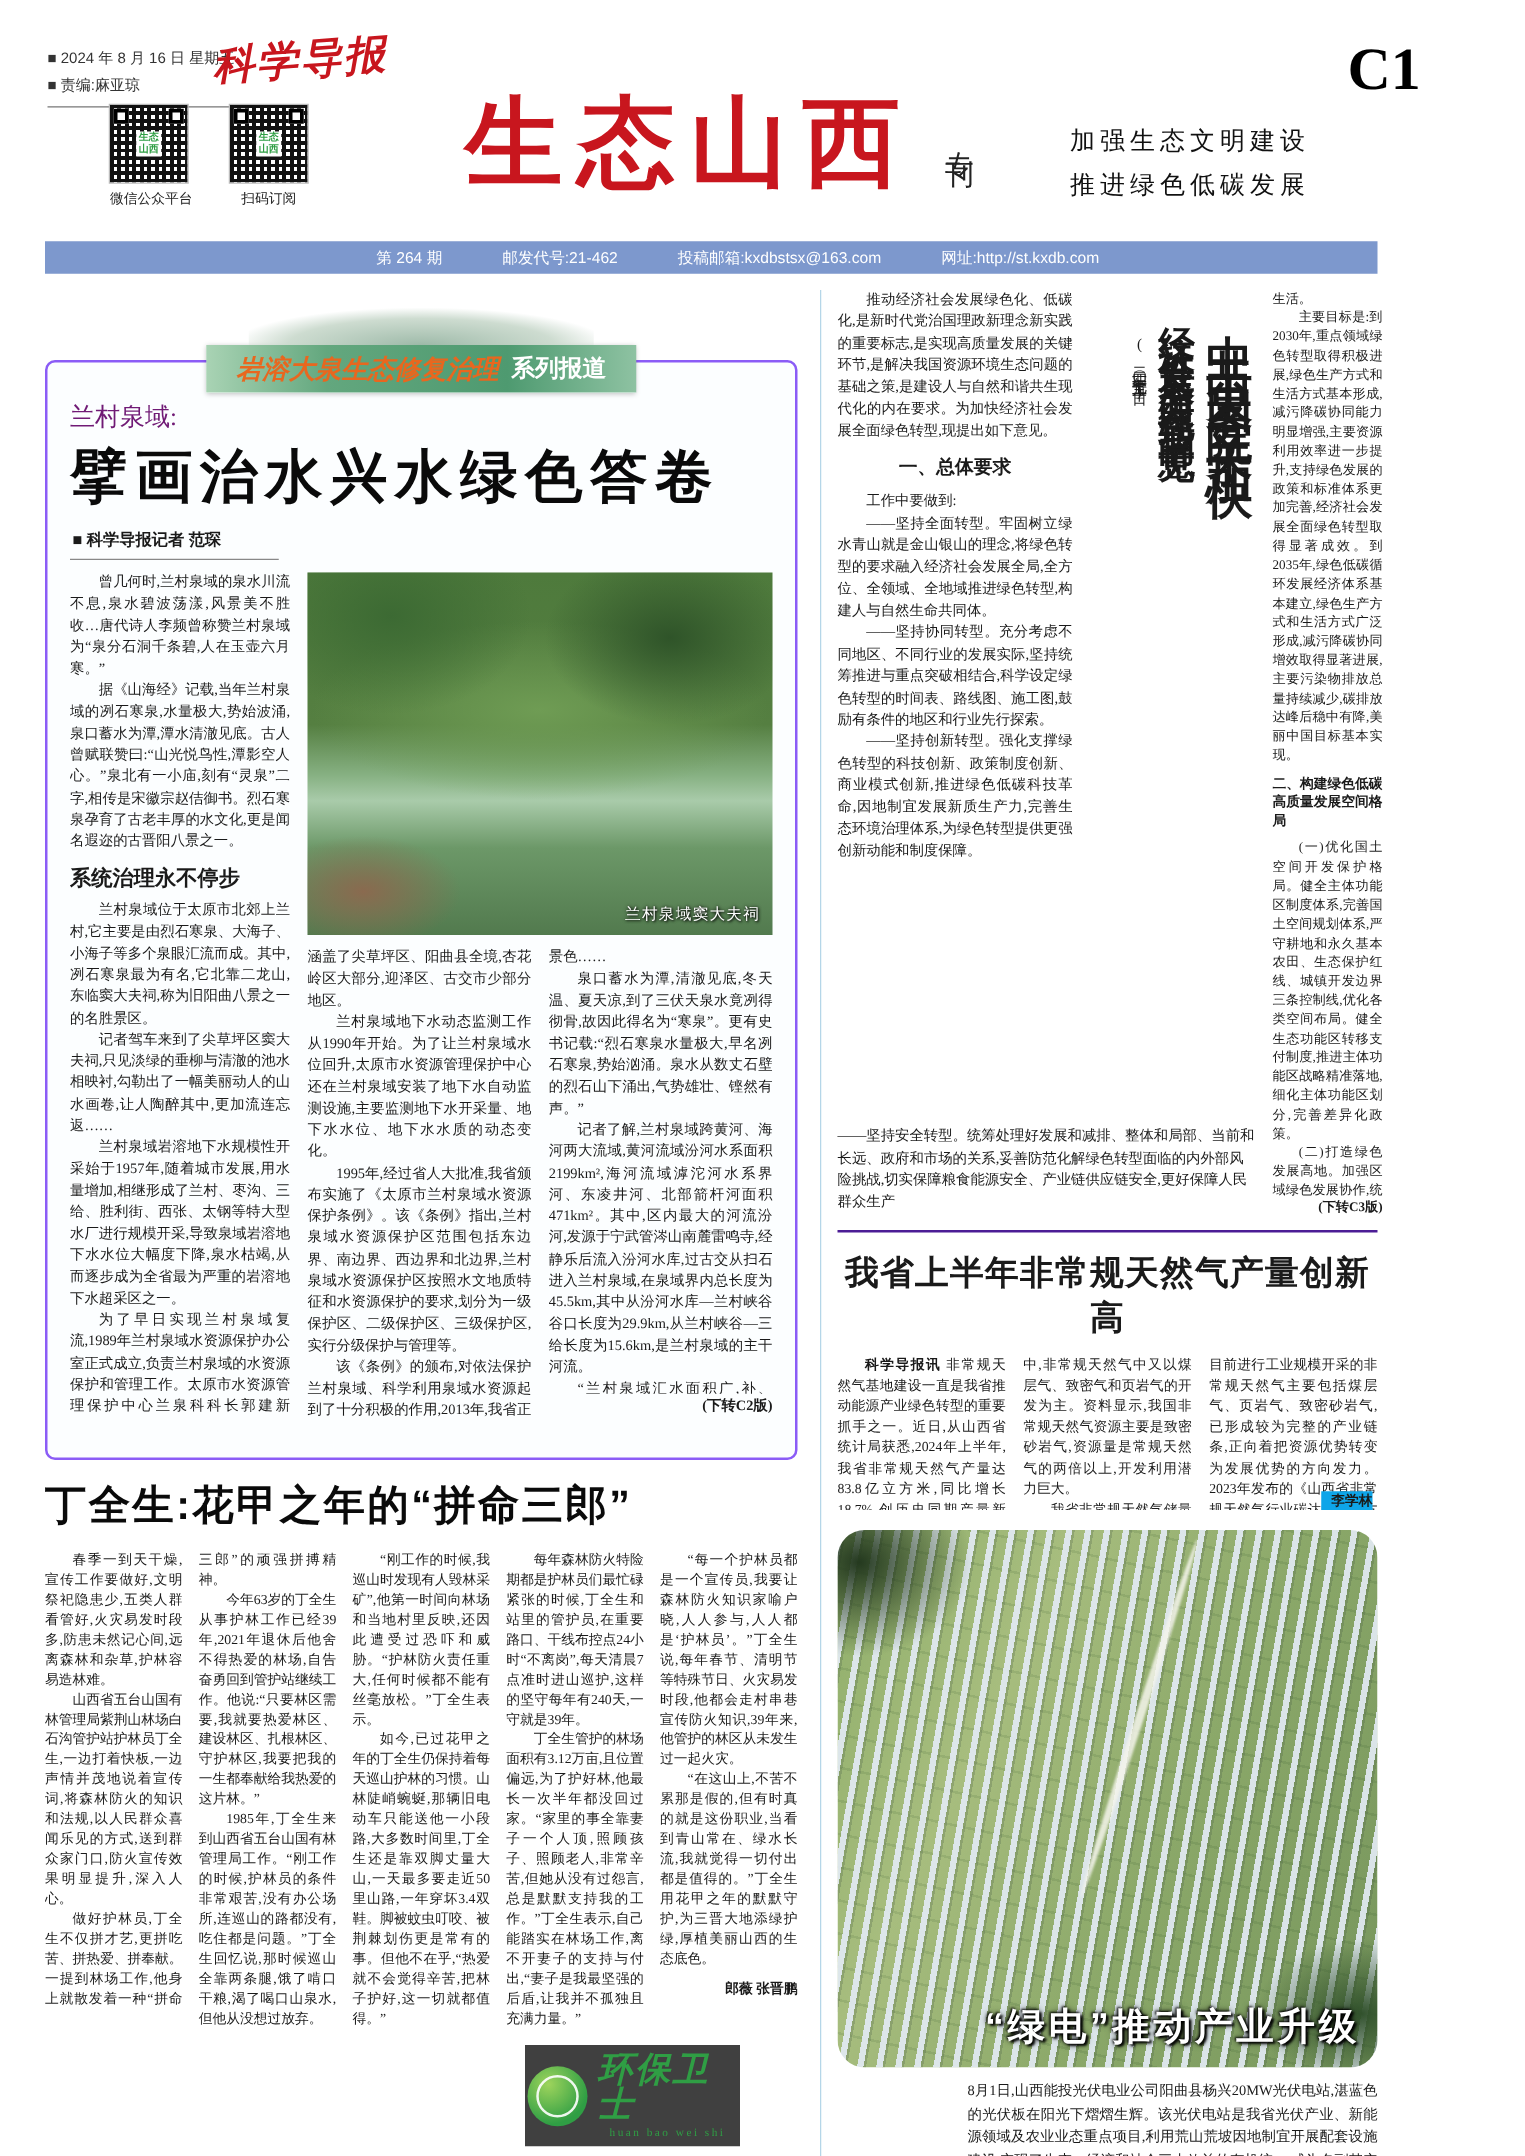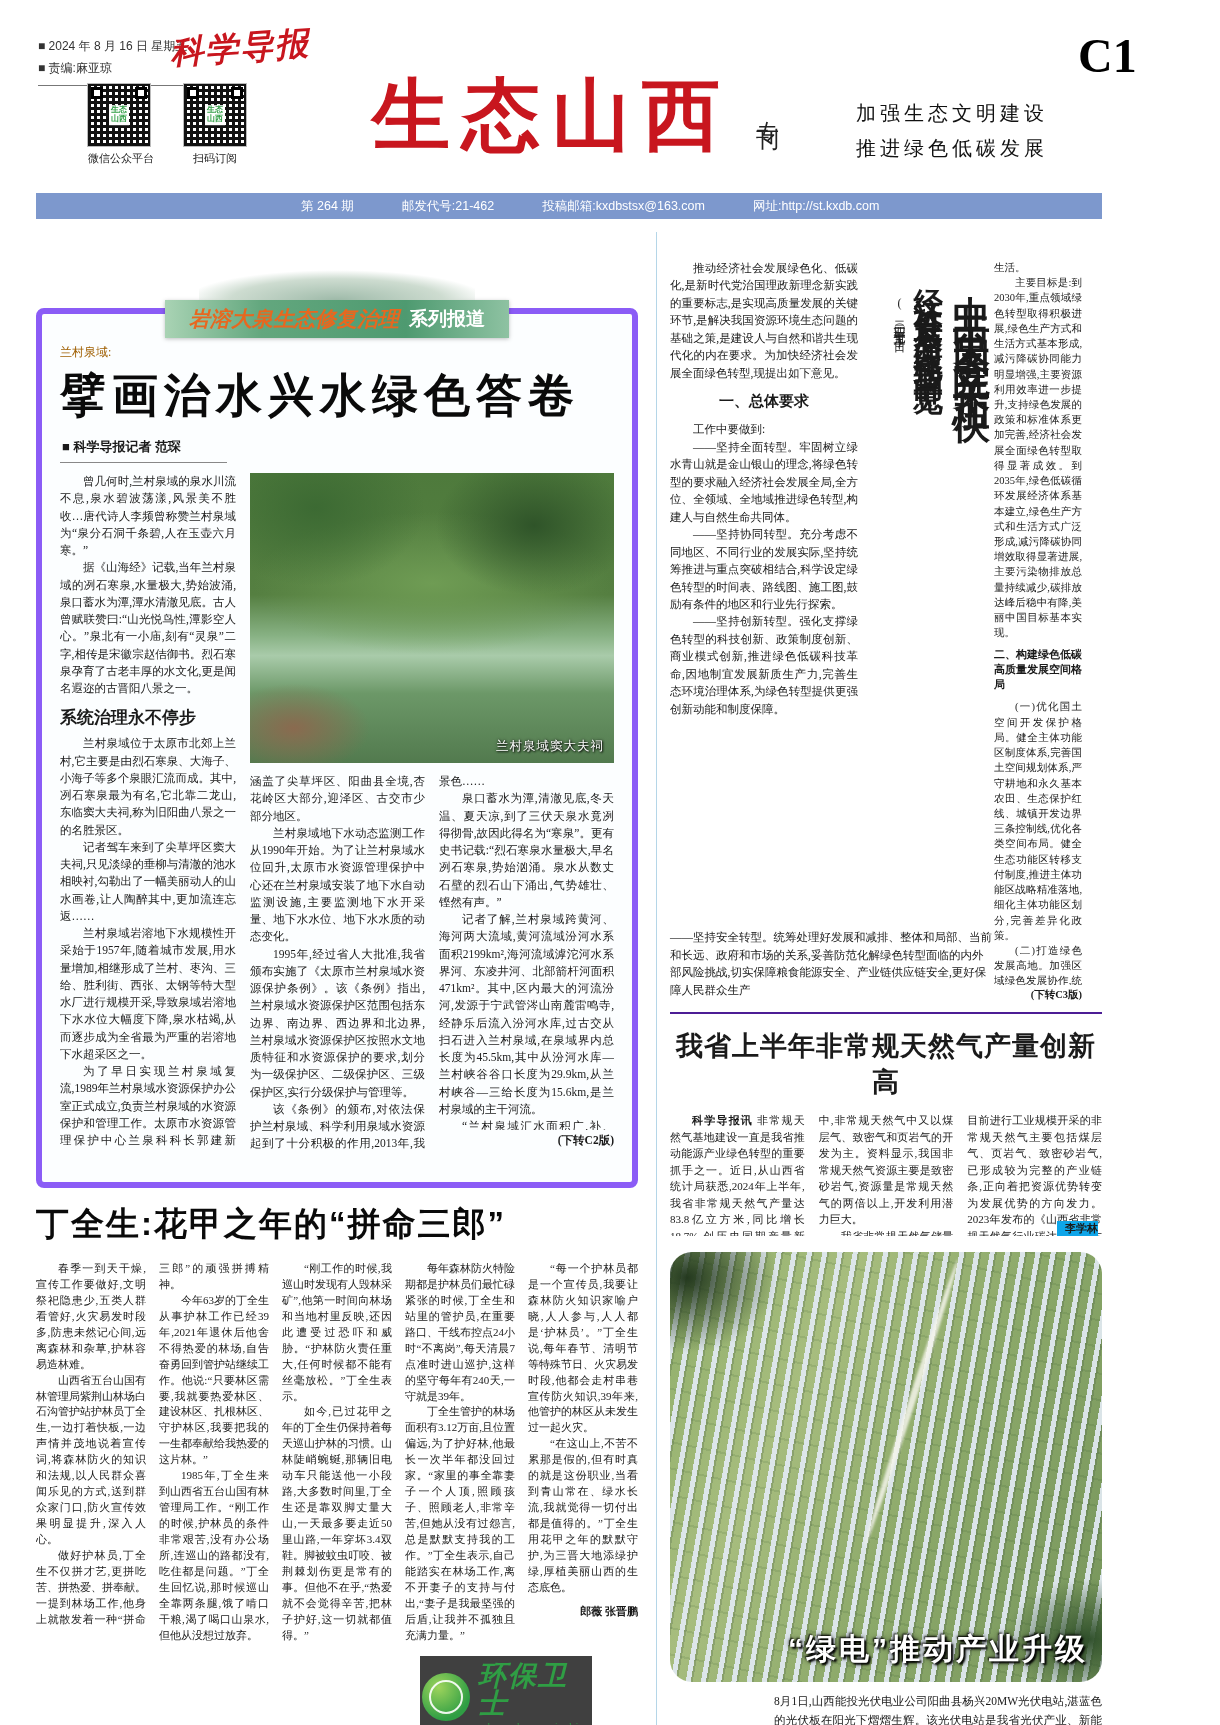--- a/index.html
+++ b/index.html
@@ -30,31 +30,31 @@
       display:flex;align-items:center;gap:48px;padding-left:265px;box-sizing:border-box;
       font-size:12.5px;font-family:"Liberation Sans",sans-serif;}
   
   .content{position:absolute;top:232px;left:36px;width:1066px;display:flex;gap:18px;}
   .left-col{width:602px;flex:none;}
   .right-col{flex:1;border-left:1px solid #b5d6e8;padding-left:13px;min-width:0;}
   .clip{overflow:hidden;}
   p{margin:0;text-indent:2em;text-align:justify;}
   .noindent{text-indent:0;}
   
-  .a1{margin-top:76px;border:6px solid #8b5cf6;border-radius:8px;background:#fcfeff;position:relative;
+  .a1{margin-top:56px;border:2px solid #8b5cf6;border-radius:8px;background:#fcfeff;position:relative;
       padding:14px 18px 10px;height:880px;box-sizing:border-box;}
   .banner{position:absolute;top:-46px;left:50%;transform:translateX(-50%);width:344px;z-index:3;}
   .mountain{height:32px;margin:0 34px;border-radius:50% 50% 0 0;opacity:.9;background:
       radial-gradient(ellipse 70% 120% at 50% 100%, #94b3a0 0%, #c8d8cb 55%, rgba(255,255,255,0) 78%);}
   .ribbon{height:38px;display:flex;align-items:center;justify-content:center;gap:10px;
       background:linear-gradient(90deg,#a9d3b4 0%,#63a77e 28%,#4e9a70 70%,#8ec2a2 100%);
       box-shadow:0 1px 4px rgba(0,0,0,.25);}
   .ribbon-main{font-size:21px;font-weight:bold;font-style:italic;color:#e8671f;font-family:"DejaVu Serif",serif;}
   .ribbon-tag{font-size:19px;font-weight:900;color:#fff;font-family:"Liberation Sans","DejaVu Sans",sans-serif;}
-  .a1-kicker{font-size:12px;margin:16px 0 0;color:#a16207;}
+  .a1-kicker{font-size:20px;margin:16px 0 0;color:#701a75;}
   .a1-headline{font-size:46px;font-weight:900;letter-spacing:6px;margin:4px 0 10px;color:#0a0a0a;
       font-family:"Liberation Sans","DejaVu Sans",sans-serif;}
   .a1-byline{display:inline-block;font-size:13px;font-weight:bold;font-family:"Liberation Sans",sans-serif;
       border-bottom:1px solid #888;padding:0 46px 6px 2px;margin-bottom:10px;}
   .a1-body{display:flex;gap:14px;height:676px;}
   .a1 p,.a4 p{font-size:11.5px;line-height:1.5;}
   .a1-c1{width:176px;flex:none;height:100%;}
   .a1-right{flex:1;display:flex;flex-direction:column;gap:10px;min-width:0;}
   .photo1{height:290px;flex:none;position:relative;background:
       radial-gradient(ellipse 45% 40% at 78% 18%, #2f5429 0%, rgba(0,0,0,0) 60%),
@@ -79,21 +79,21 @@
   .a4-byline{text-align:right;font-weight:bold;margin-top:8px;}
   .stamp{position:absolute;right:46px;bottom:2px;width:168px;background:#404040;display:flex;align-items:center;gap:8px;padding:6px 2px;}
   .stamp-seal{width:48px;height:48px;flex:none;border-radius:50%;position:relative;
       background:radial-gradient(circle at 35% 30%, #9ed45c 0%, #2f9e44 70%);}
   .stamp-seal::after{content:"";position:absolute;inset:7px;border:2px solid rgba(255,255,255,.9);border-radius:50%;}
   .stamp-title{font-size:28px;font-weight:900;color:#2f9e44;font-style:italic;letter-spacing:2px;
       font-family:"DejaVu Serif",serif;line-height:1;}
   .stamp-pinyin{font-size:9px;color:#2f9e44;letter-spacing:2px;text-align:center;margin-top:3px;}
   
   .a2-grid{display:grid;grid-template-columns:188px 136px 88px;grid-template-rows:1fr auto;
-      gap:4px 0;height:742px;margin-top:28px;}
+      gap:4px 12px;height:742px;}
   .a2-body{grid-area:1/1/2/2;overflow:hidden;}
   .a2-body p{font-size:11.5px;line-height:1.52;}
   .a2-sec{grid-area:auto;text-align:center;font-size:15px;font-weight:900;margin:10px 0;
       font-family:"Liberation Sans","DejaVu Sans",sans-serif;}
   .a2-title{grid-area:1/2/2/3;writing-mode:vertical-rl;text-orientation:upright;padding-top:6px;}
   .a2-t1{font-size:37px;font-weight:900;letter-spacing:11px;line-height:1.25;
       font-family:"Liberation Sans","DejaVu Sans",sans-serif;}
   .a2-t2{font-size:29px;font-weight:900;letter-spacing:7px;line-height:1.35;
       font-family:"Liberation Sans","DejaVu Sans",sans-serif;}
   .a2-t3{font-size:12px;letter-spacing:2px;margin-inline-start:30px;line-height:1.6;}

